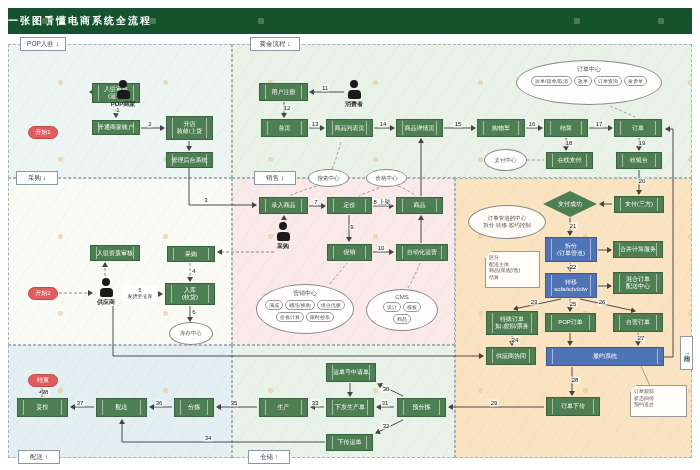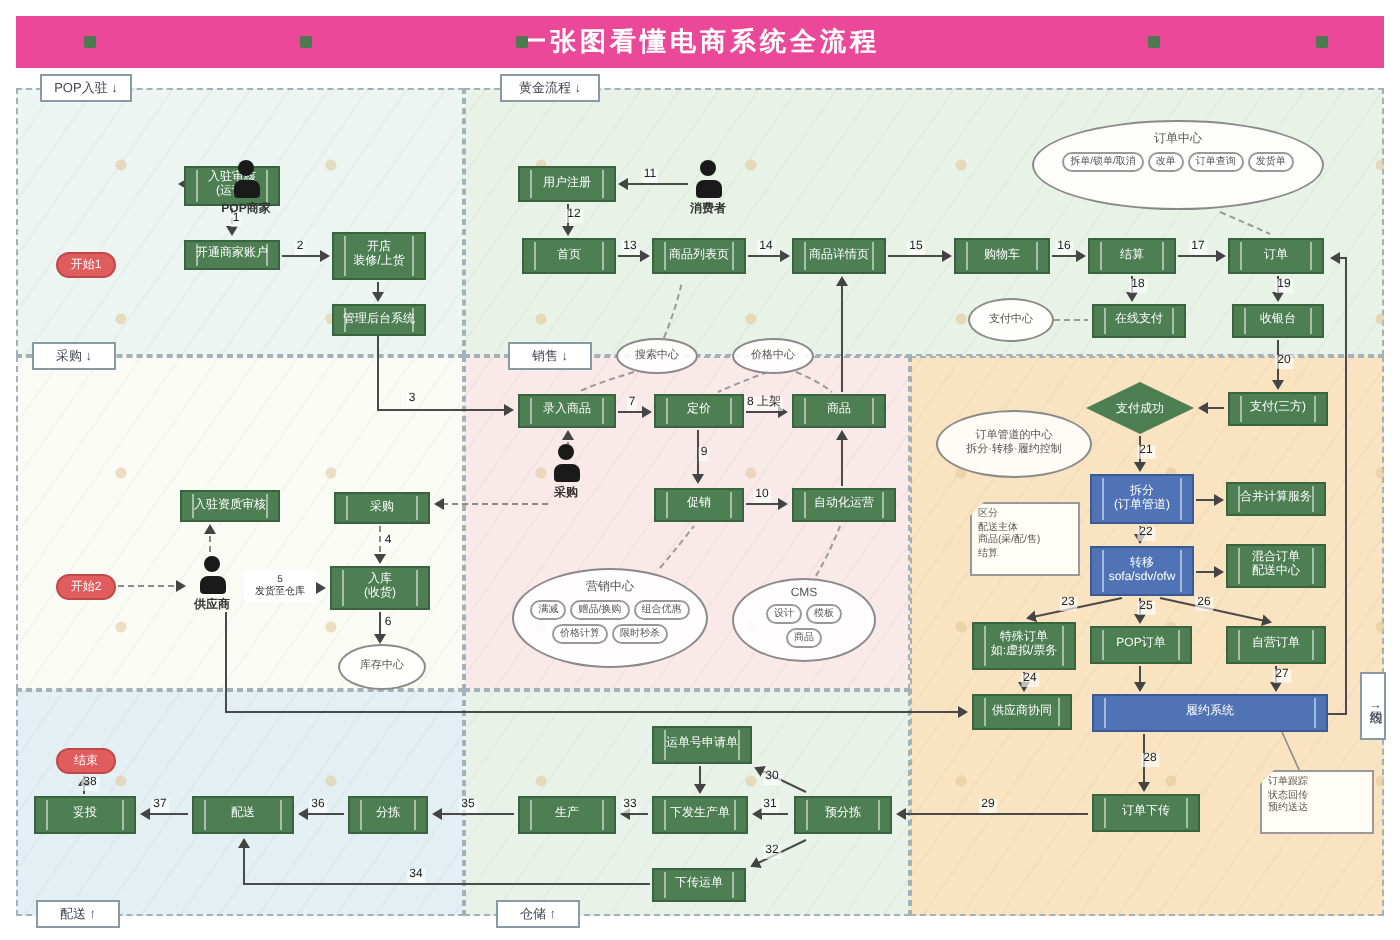--- a/index.html
+++ b/index.html
@@ -1,19 +1,19 @@
 <!DOCTYPE html>
 <html><head>
 <meta charset="utf-8">
 <style>
   html,body{margin:0;padding:0;background:#fff;}
   #canvas{position:relative;width:700px;height:470px;background:#fff;overflow:hidden;
     font-family:"Liberation Sans","DejaVu Sans",sans-serif;}
-  .titlebar{position:absolute;left:8px;top:8px;width:684px;height:26px;background:#ec4899;
-    color:#fff;display:flex;align-items:center;justify-content:center;font-size:13px;
+  .titlebar{position:absolute;left:8px;top:8px;width:684px;height:26px;background:#14532d;
+    color:#fff;display:flex;align-items:center;font-size:10px;
     font-weight:bold;letter-spacing:2px;z-index:4;}
   .tdot{position:absolute;top:10px;width:6px;height:6px;background:#4c7a51;border-radius:1px;}
   #sections,#nodes{position:absolute;inset:0;}
   #nodes{z-index:3;pointer-events:none;}
   .texture{position:absolute;left:8px;top:44px;width:684px;height:414px;z-index:1;pointer-events:none;
     background-image:radial-gradient(circle, rgba(224,199,150,.55) 2.5px, transparent 3px),
       repeating-linear-gradient(125deg, rgba(120,120,120,.05) 0 1px, transparent 1px 16px);
     background-size:105px 77px, auto;}
   #wires{position:absolute;left:0;top:0;z-index:2;}
   .section{position:absolute;border:1px dashed #a3b1b8;box-sizing:border-box;}

